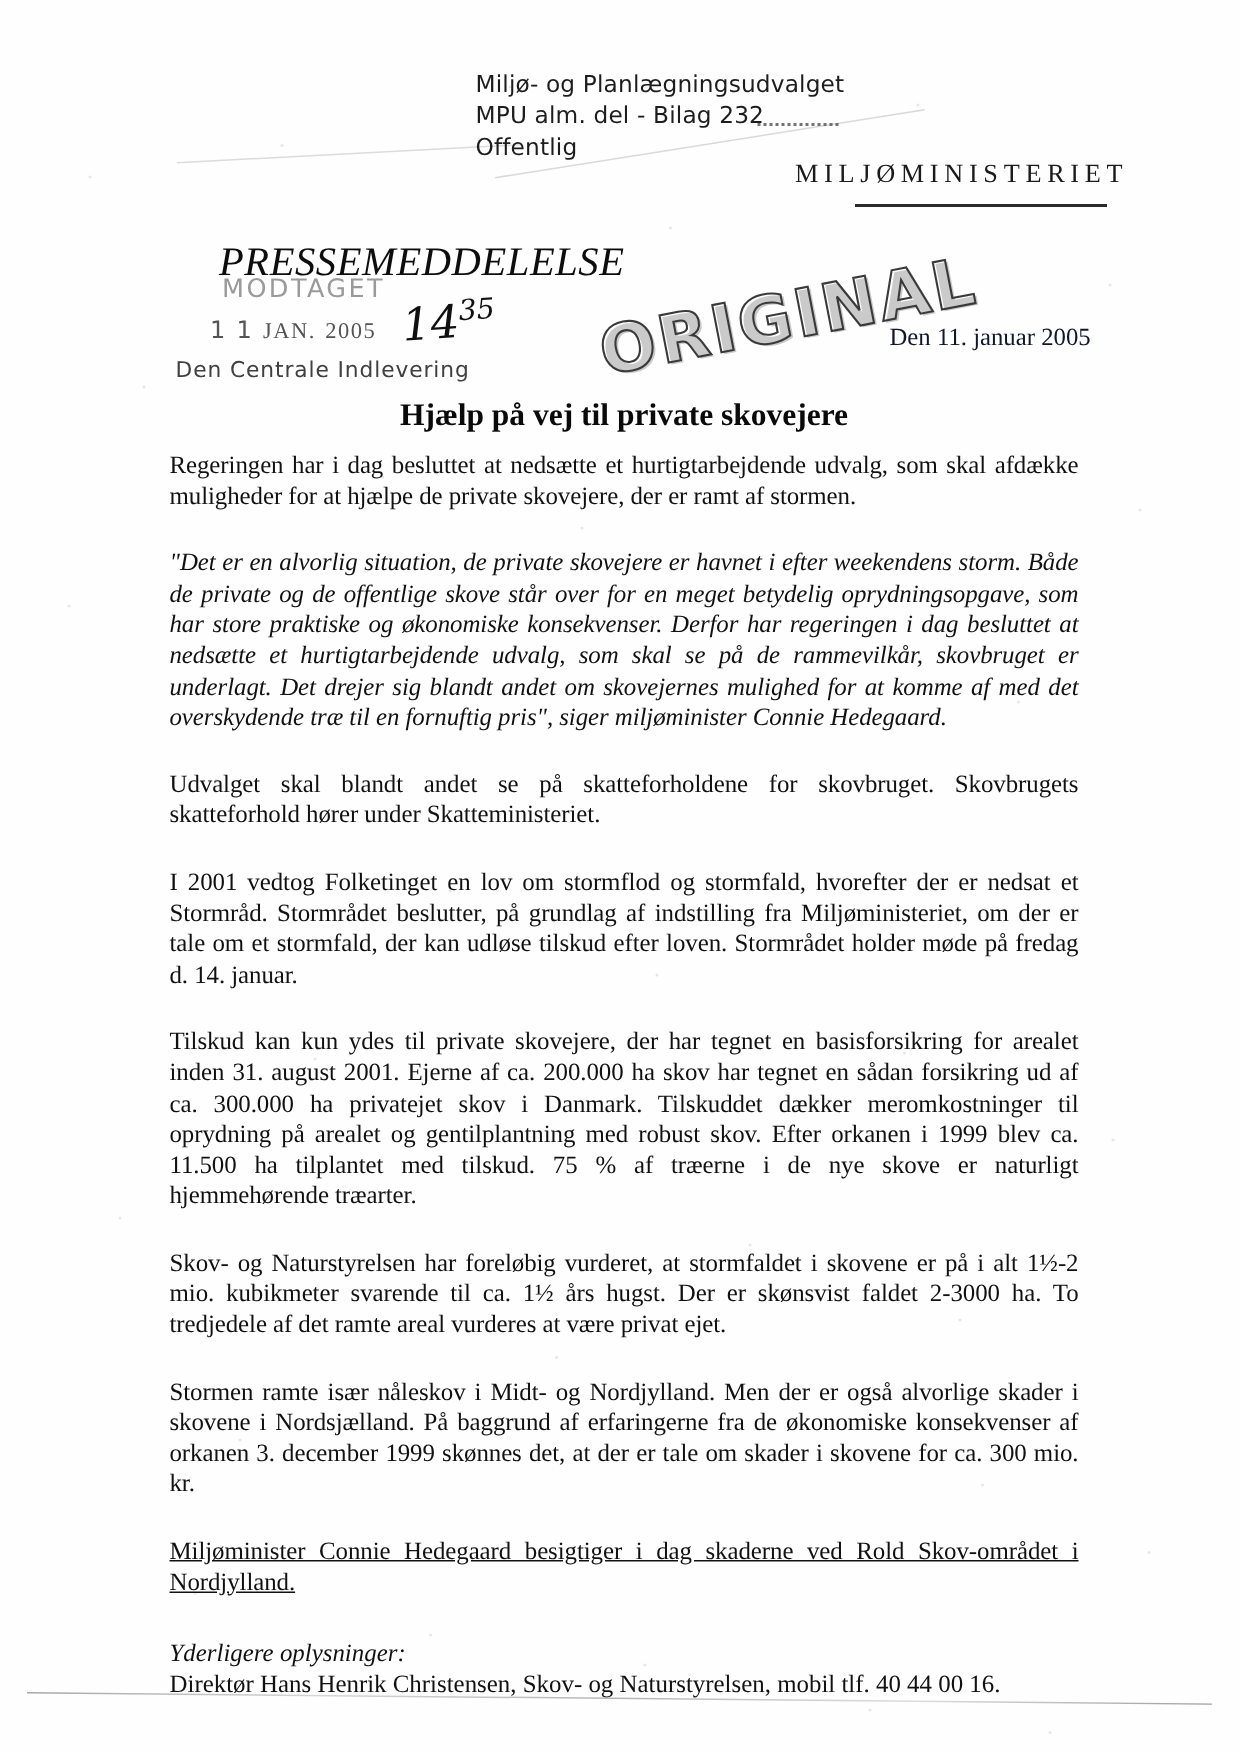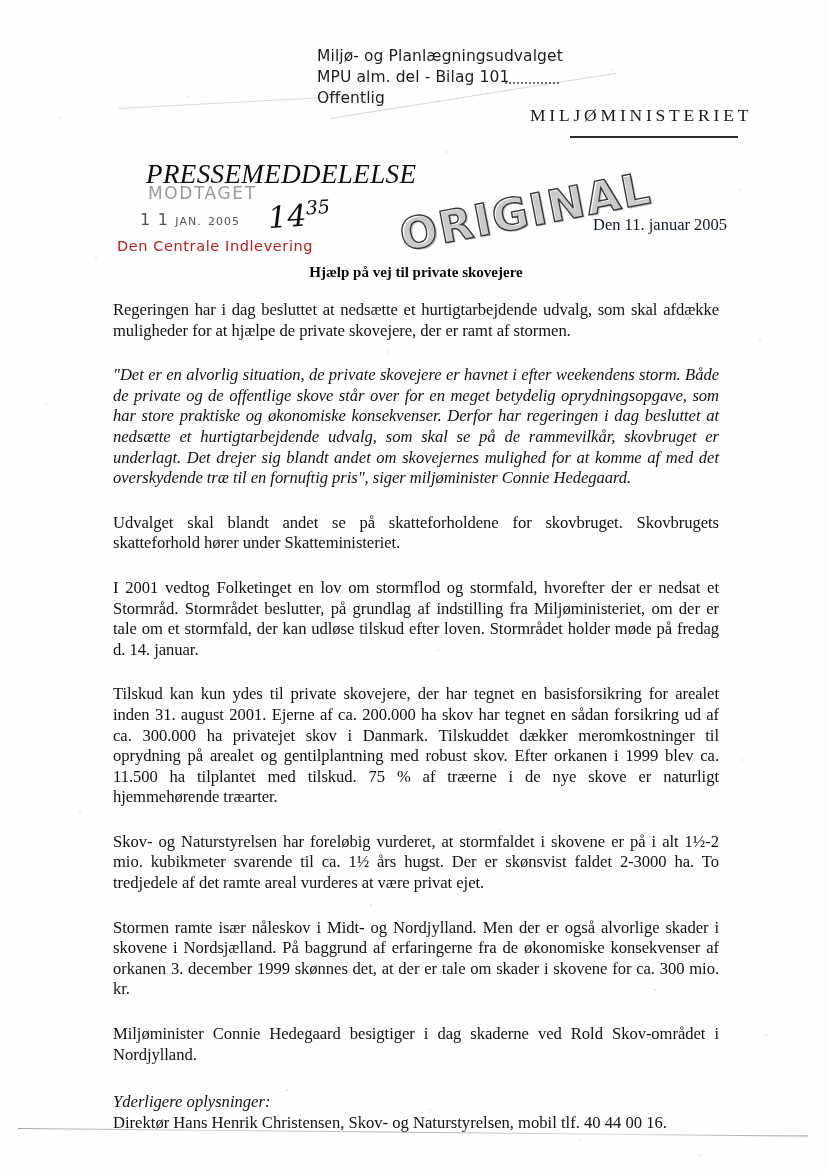--- a/index.html
+++ b/index.html
@@ -110,29 +110,30 @@
     margin-left: 28px;
   }
   .rubber .r2 {
     font-size: 16px;
     letter-spacing: 1.2px;
     margin-left: 20px;
     margin-top: 7px;
     color: #545454;
   }
   .rubber .r2 .mon {
-    font-size: 11px;
+    font-size: 15px;
     letter-spacing: 1px;
+    font-family: Liberation Serif, serif;
   }
   .rubber .r3 {
     font-size: 14.5px;
     letter-spacing: 0.6px;
     margin-top: 9px;
     margin-left: -3px;
-    color: #b91c1c;
+    color: #404040;
   }
   
   .handwritten {
     position: absolute;
     left: 268px;
     top: 197px;
     font-family: "DejaVu Serif", serif;
     font-style: italic;
     font-size: 30px;
     color: #101010;
@@ -165,21 +166,21 @@
     color: #0f172a;
   }
   
   .doc-title {
     position: absolute;
     left: 113px;
     top: 264px;
     width: 606px;
     text-align: center;
     font-weight: bold;
-    font-size: 15px;
+    font-size: 21px;
     color: #0a0a0a;
   }
   
   #body-col {
     position: absolute;
     left: 113px;
     top: 300px;
     width: 606px;
   }
   p.para {
@@ -187,21 +188,21 @@
     font-size: 16.6px;
     line-height: 20.6px;
     text-align: justify;
     color: #111111;
     letter-spacing: -0.05px;
   }
   p.para.quote {
     font-style: italic;
   }
   p.para.spacer-lg { margin-bottom: 24px; }
-  p.para.tight { margin-bottom: 4px; }
+  p.para.tight { margin-bottom: 4px; text-decoration: underline; }
   .contact-head {
     font-style: italic;
     font-size: 16.6px;
     line-height: 20.6px;
     margin: 0;
     color: #111;
   }
   .contact-line {
     font-size: 16.6px;
     line-height: 20.6px;
@@ -263,21 +264,21 @@
         <circle cx="640" cy="880" r="1"></circle>
         <circle cx="160" cy="960" r="1"></circle>
     </g>
   </svg>
 
   <div class="diag-streak2"></div>
   <div class="diag-streak"></div>
 
   <div class="hdr-stamp">
     <div>Miljø- og Planlægningsudvalget</div>
-    <div>MPU alm. del - Bilag 101</div>
+    <div>MPU alm. del - Bilag 232</div>
     <div>Offentlig</div>
   </div>
   <div class="hdr-dots"></div>
 
   <div class="ministry">MILJØMINISTERIET</div>
   <div class="ministry-rule"></div>
 
   <div class="pressrelease">PRESSEMEDDELELSE</div>
 
   <div class="rubber">

